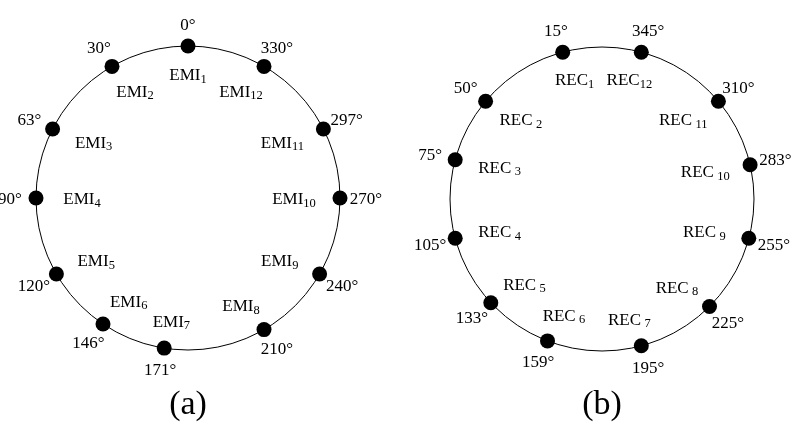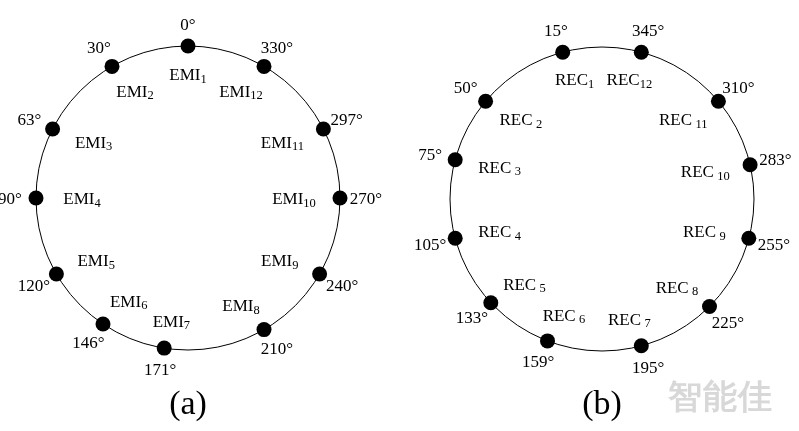--- a/index.html
+++ b/index.html
@@ -107,14 +107,13 @@
         <text x="775.4" y="159.9" text-anchor="middle" dominant-baseline="central" font-size="17" fill="#000000">283°</text>
         <circle cx="718.4" cy="101.3" r="7.5" fill="#000000"></circle>
         <text x="683.2" y="119.3" text-anchor="middle" dominant-baseline="central" font-size="17" fill="#000000"><tspan>REC </tspan><tspan font-size="12.5" dy="4.5">11</tspan></text>
         <text x="738.4" y="87.2" text-anchor="middle" dominant-baseline="central" font-size="17" fill="#000000">310°</text>
         <circle cx="641.3" cy="52.2" r="7.5" fill="#000000"></circle>
         <text x="629.4" y="79.2" text-anchor="middle" dominant-baseline="central" font-size="17" fill="#000000"><tspan>REC</tspan><tspan font-size="12.5" dy="4.5">12</tspan></text>
         <text x="648.1" y="30.9" text-anchor="middle" dominant-baseline="central" font-size="17" fill="#000000">345°</text>
         <text x="602" y="414" text-anchor="middle" font-size="34" fill="#000000">(b)</text>
       </g>
     </svg>
-  <div class="watermark" style="color: rgb(216, 216, 216);">智能佳</div>
 </div>
 
 </body></html>

